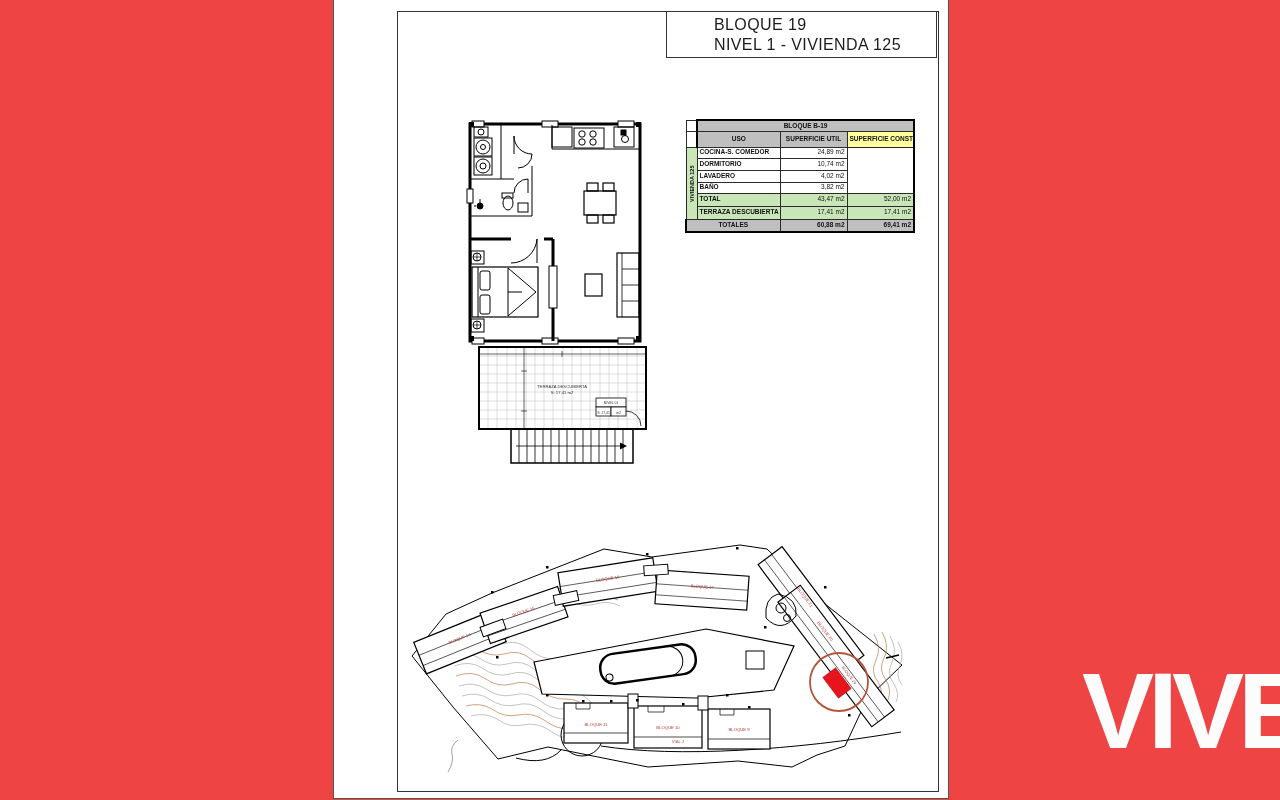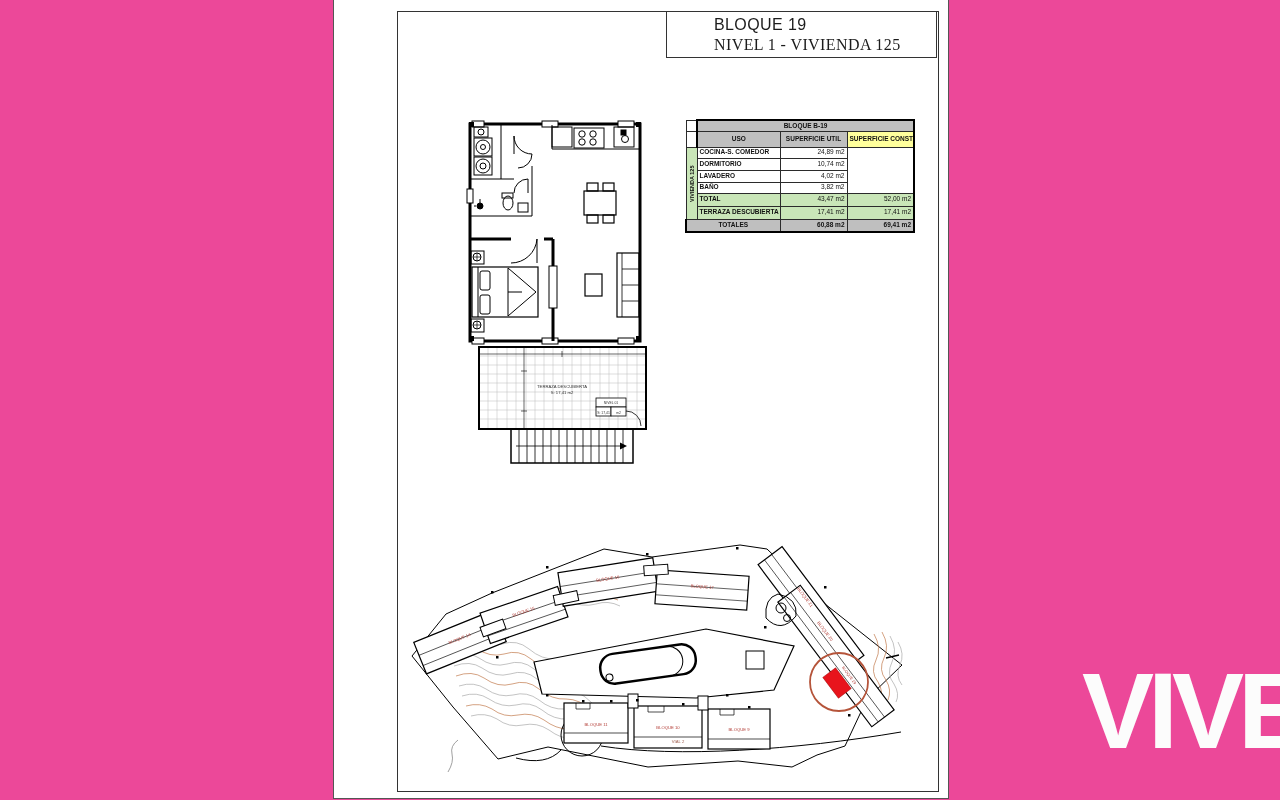--- a/index.html
+++ b/index.html
@@ -1,22 +1,22 @@
 <!DOCTYPE html>
 <html><head>
 <meta charset="utf-8">
 <style>
   html,body{margin:0;padding:0;background:#ffffff;font-family:"Liberation Sans",sans-serif;}
-  .stage{position:relative;width:1280px;height:800px;overflow:hidden;background:#ec4899;}
+  .stage{position:relative;width:1280px;height:800px;overflow:hidden;background:#ef4444;}
   .sheet{position:absolute;left:333px;top:-3px;width:614px;height:800px;background:#fff;border:1px solid #555;}
   .inner-frame{position:absolute;left:63px;top:13px;width:540px;height:779px;border:1px solid #333;}
   .title-box{position:absolute;left:332px;top:13px;width:271px;height:47px;border:1px solid #333;box-sizing:border-box;}
   .title-box .t{position:absolute;left:47px;font-size:16px;letter-spacing:.4px;color:#1c1c1c;white-space:nowrap;}
   .title-box .t1{top:4px;}
-  .title-box .t2{top:24px;font-family:Liberation Serif, serif;}
+  .title-box .t2{top:24px;}
 
   
   table.areas{position:absolute;left:351px;top:121px;width:228px;border-collapse:collapse;table-layout:fixed;}
   table.areas td{border:1px solid #2b2b2b;font-size:6.5px;line-height:1;padding:0 2px;overflow:hidden;white-space:nowrap;color:#111;}
   td.hdr{background:#bfbfbf;text-align:center;font-weight:bold;}
   td.yel{background:#ffff9c;text-align:center;font-weight:bold;font-size:5.8px;line-height:1.15;}
   td.lbl{font-weight:bold;background:#fff;}
   td.val{text-align:right;background:#fff;}
   tr.grn td.lbl, tr.grn td.val{background:#c9e6b8;}
   td.strip{background:#c9e6b8;position:relative;border-left:2px solid #000;border-top:2px solid #000;border-bottom:2px solid #000;}

